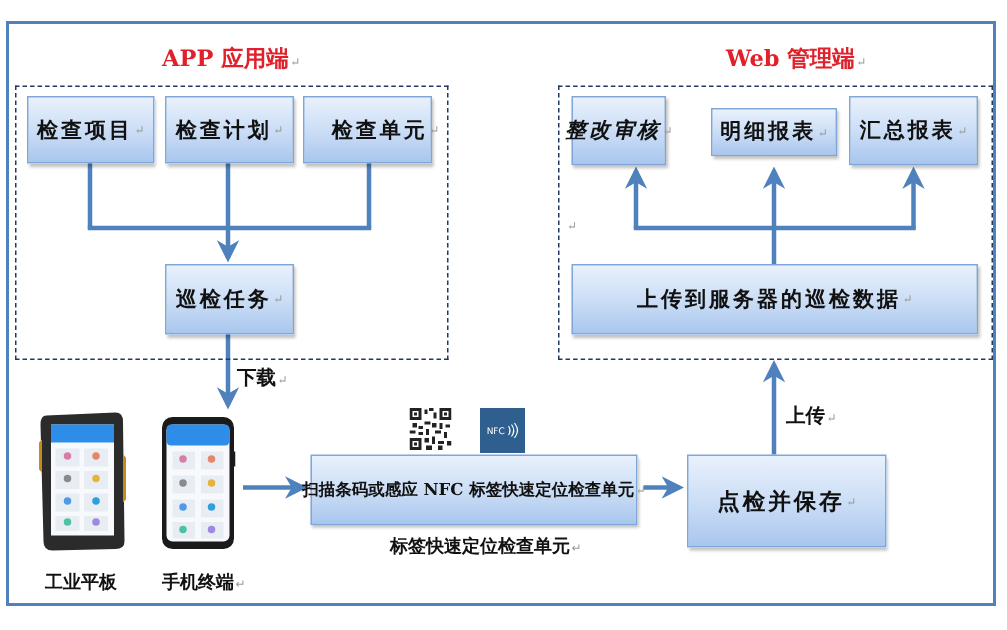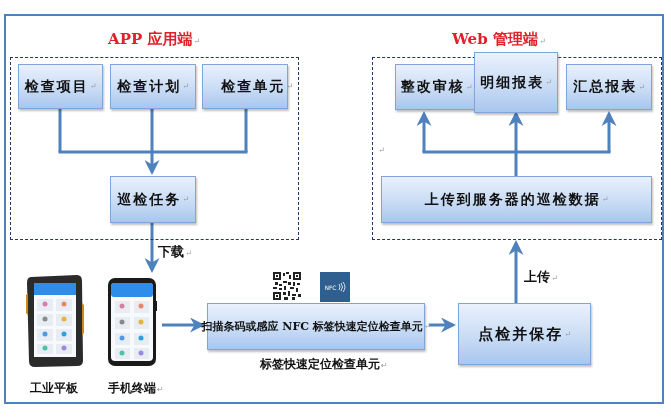--- a/index.html
+++ b/index.html
@@ -76,31 +76,31 @@
 </div>
 <div class="abs node" style="left:110px; top:176px; width:86px; height:47px;">
   <span>巡检任务</span>
     <span class="mark">↵</span>
 </div>
 
 <div class="abs label" style="left:158px; top:243px;">
   <span>下载</span><span class="mark">↵</span>
 </div>
 
-<div class="abs section-title" style="left:452px; top:30px;">
+<div class="abs section-title" style="left:484px; top:30px;">
   <span>Web 管理端</span><span class="mark">↵</span>
 </div>
 <div class="abs dashed" style="left:372px; top:57px; width:290px; height:183px;"></div>
 <div class="abs" style="left:378px; top:146px; font-size:8px; color:#999;">↵</div>
 
-<div class="abs node" style="left:395px; top:64px; width:83px; height:46px;">
+<div class="abs node" style="left:381px; top:64px; width:63px; height:46px;font-style:italic;">
   <span>整改审核</span>
     <span class="mark">↵</span>
 </div>
-<div class="abs node" style="left:474px; top:52px; width:84px; height:61px;">
+<div class="abs node" style="left:474px; top:72px; width:84px; height:32px;">
   <span>明细报表</span>
     <span class="mark">↵</span>
 </div>
 <div class="abs node" style="left:566px; top:64px; width:86px; height:46px;">
   <span>汇总报表</span>
     <span class="mark">↵</span>
 </div>
 <div class="abs node" style="left:381px; top:176px; width:271px; height:47px;">
   <span>上传到服务器的巡检数据</span>
     <span class="mark">↵</span>

